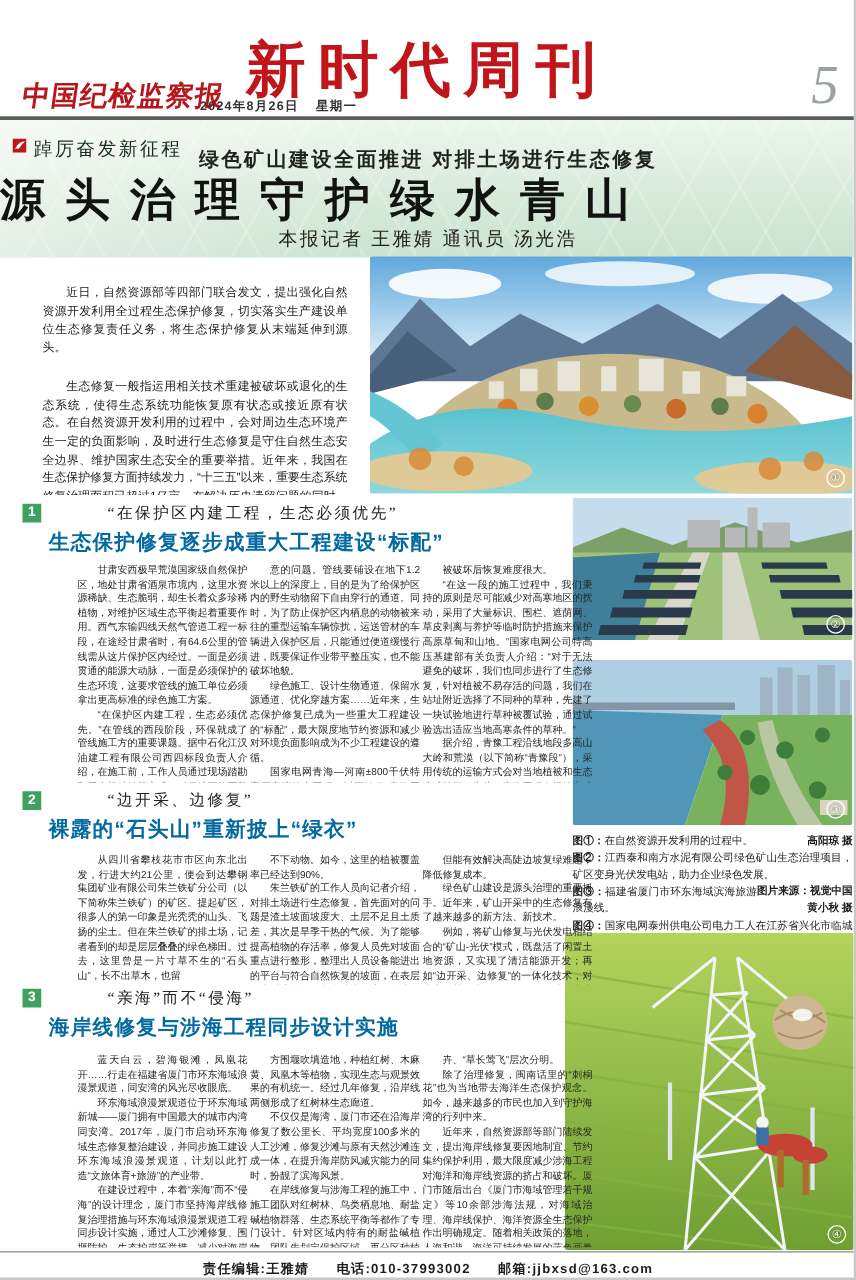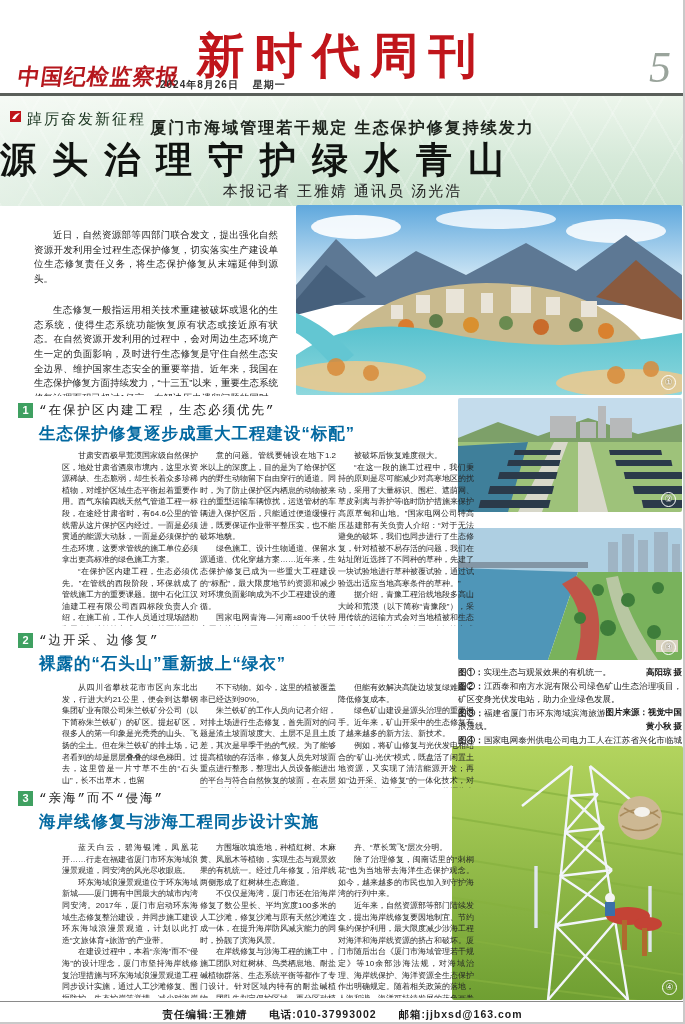--- a/index.html
+++ b/index.html
@@ -50,21 +50,21 @@
   .captions{position:absolute;top:666px;left:458px;width:224px;font-size:8.5px;line-height:13px;
         font-family:"Liberation Serif","DejaVu Serif",serif;color:#1c1c1c;text-align:justify;}
   .captions p{margin:0 0 1px 0;}
   .captions .cap-label{font-weight:bold;}
   .captions .credit{float:right;font-weight:bold;}
   
   .sec-head{position:absolute;left:18px;width:430px;}
   .sec-quote-row{display:flex;align-items:center;gap:6px;}
   .sec-num{display:inline-block;width:15px;height:15px;background:#3fa061;color:#fff;
         font-size:11px;font-weight:bold;text-align:center;line-height:15px;}
-  .sec-quote{font-family:Liberation Mono, monospace;font-size:12.5px;color:#222;letter-spacing:2px;}
+  .sec-quote{font-family:Liberation Serif, serif;font-size:12.5px;color:#222;letter-spacing:2px;margin-left:47px;}
   .sec-title{margin:4px 0 0 21px;font-size:16.5px;font-weight:bold;color:#0369a1;letter-spacing:1px;}
   .sec-body{position:absolute;left:18px;width:430px;display:flex;gap:2px;overflow:hidden;margin-left:44px;}
   .sec-body .col{width:136px;flex:0 0 136px;font-size:8px;line-height:11.6px;text-align:justify;color:#262626;overflow:hidden;}
   .sec-body p{margin:0;text-indent:2em;}
   .body1{top:450px;height:176px;}
   .body2{top:682px;height:106px;}
   .body3{top:842px;height:156px;}
   .head1{top:402px;} .head2{top:632px;} .head3{top:790px;}
   
   .footer{position:absolute;top:1001px;left:0;width:685px;border-top:1px solid #8a8a8a;
@@ -86,21 +86,21 @@
   <div class="head-rule"></div>
 
   <div class="banner">
     <div class="column-tag">
       <svg width="13" height="13" viewBox="0 0 13 13">
         <rect x="0" y="1" width="11" height="11" fill="#c0151b"></rect>
         <path d="M2 9 Q5 3 10 3 Q7 6 5 9 Z" fill="#ffffff"></path>
       </svg>
       <span>踔厉奋发新征程</span>
     </div>
-    <div class="kicker">厦门市海域管理若干规定  生态保护修复持续发力</div>
+    <div class="kicker">绿色矿山建设全面推进  对排土场进行生态修复</div>
     <div class="headline">源头治理守护绿水青山</div>
     <div class="byline">本报记者 王雅婧  通讯员 汤光浩</div>
   </div>
 
   <div class="intro">
     <p>近日，自然资源部等四部门联合发文，提出强化自然资源开发利用全过程生态保护修复，切实落实生产建设单位生态修复责任义务，将生态保护修复从末端延伸到源头。</p>
     <p>生态修复一般指运用相关技术重建被破坏或退化的生态系统，使得生态系统功能恢复原有状态或接近原有状态。在自然资源开发利用的过程中，会对周边生态环境产生一定的负面影响，及时进行生态修复是守住自然生态安全边界、维护国家生态安全的重要举措。近年来，我国在生态保护修复方面持续发力，“十三五”以来，重要生态系统修复治理面积已超过1亿亩。在解决历史遗留问题的同时，近年来，我国更加强调源头治理的思路，不走“先破坏后修复、先污染后治理”的老路，持续推进绿色矿山建设和重大工程项目的“边建设、边治理”等，减少发展的生态代价，全过程守护绿水青山。</p>
   </div>
 
   <div class="photo ph1">
@@ -211,21 +211,21 @@
         <circle cx="150" cy="100" r="8"></circle>
           <circle cx="196" cy="104" r="7"></circle>
           <circle cx="122" cy="90" r="6"></circle>
       </g>
       <rect x="198" y="112" width="22" height="12" fill="#d9d3c0"></rect>
     </svg>
     <span class="circle-marker">③</span>
   </div>
 
   <div class="captions">
-    <p><span class="cap-label">图①：</span><span>实现生态与观景效果的有机统一。</span><span class="credit">高阳琼 摄</span></p>
+    <p><span class="cap-label">图①：</span><span>在自然资源开发利用的过程中。</span><span class="credit">高阳琼 摄</span></p>
     <p><span class="cap-label">图②：</span><span>江西泰和南方水泥有限公司绿色矿山生态治理项目，矿区变身光伏发电站，助力企业绿色发展。</span><span class="credit">图片来源：视觉中国</span></p>
     <p><span class="cap-label">图③：</span><span>福建省厦门市环东海域滨海旅游浪漫线。</span><span class="credit">黄小秋 摄</span></p>
     <p><span class="cap-label">图④：</span><span>国家电网泰州供电公司电力工人在江苏省兴化市临城街道冷家村一处输电铁塔的东方白鹳鸟巢下安装护鸟挡板，保障野生鸟类与供电设备和谐共存。</span><span class="credit">图片来源：视觉中国</span></p>
   </div>
 
   <div class="photo ph4">
     <svg width="231" height="254" viewBox="0 0 231 254" preserveAspectRatio="none">
       <defs>
         <linearGradient id="field4" x1="0" y1="0" x2="0" y2="1">
           <stop offset="0" stop-color="#b3d45e"></stop>

